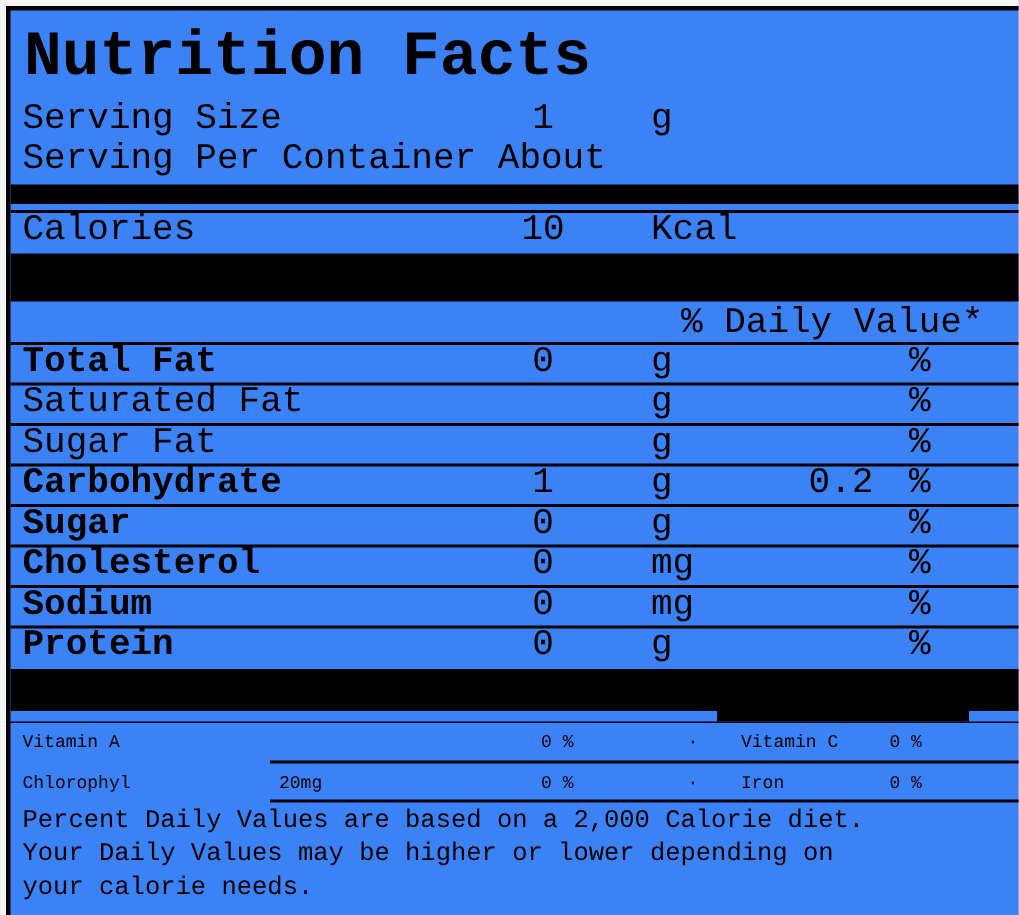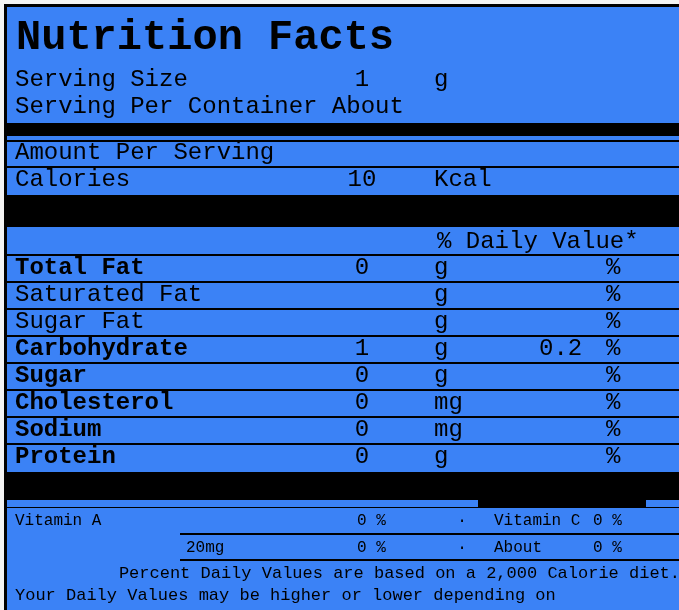--- a/index.html
+++ b/index.html
@@ -27,37 +27,37 @@
   .row .c-unit   { position:absolute; left:427px; }
   .row .c-dv     { position:absolute; left:532px; width:40px; }
   .row .c-pct    { position:absolute; left:599px; }
   .r-serving1 { height:26px; line-height:26px; }
   .r-serving2 { height:27px; line-height:27px;text-align:center; }
   .bar1 { height:13px; background:#000; margin-top:3px; margin-bottom:4px; }
   .r-amount   { height:24px; line-height:22px; border-top:2px solid #000; }
   .r-calories { height:25px; line-height:23px; border-top:2px solid #000; }
   .bar2 { height:32px; background:#000; margin-top:2px; }
   .r-dvheader { height:27px; line-height:29px; }
-  .r-dvheader .c-dvlabel { position:absolute; left:430px; }
+  .r-dvheader .c-dvlabel { position:absolute; left:447px; }
   .r-nutrient { height:25px; line-height:23px; border-top:2px solid #000; }
   .r-nutrient.bold .c-name { font-weight:bold;text-align:center; }
   .bar3 { position:relative; height:28px; background:#000; margin-top:2px; margin-bottom:7px; }
   .bar3-ext { position:absolute; left:471px; top:28px; width:168px; height:7px; background:#000; }
-  .r-vit { position:relative; font-size:16px; white-space:nowrap; }
+  .r-vit { position:relative; font-size:12px; white-space:nowrap; }
   .r-vit1 { height:27px; line-height:26px; border-top:1px solid #000; }
   .r-vit2 { height:26px; line-height:26px; }
   .r-vit .c-name   { position:absolute; left:8px; }
   .r-vit .c-detail { position:absolute; left:179px; }
   .r-vit .c-val    { position:absolute; left:337px; width:55px; text-align:center; }
   .r-vit .c-sep    { position:absolute; left:449px; width:12px; text-align:center; }
   .r-vit .c-name2  { position:absolute; left:487px; }
   .r-vit .c-val2   { position:absolute; left:586px; }
   .vit-underline { position:absolute; left:173px; right:0; bottom:0; border-bottom:2px solid #000; }
   .footnote { font-size:17px; padding-left:8px; white-space:nowrap; }
-  .fn1 { height:23px; line-height:25px;text-align:right; }
+  .fn1 { height:23px; line-height:25px; }
   .fn2 { height:23px; line-height:24px; }
   .fn3 { height:25px; line-height:24px; }
 </style>
 </head>
 <body>
 
 <div class="label">
 
   <div class="title">Nutrition Facts</div>
 
@@ -66,23 +66,20 @@
     <span class="c-amt">1</span>
     <span class="c-unit">g</span>
   </div>
 
   <div class="row r-serving2">
     <span class="c-name">Serving Per Container About</span>
   </div>
 
   <div class="bar1"></div>
 
-  <div class="row r-amount">
-    <span class="c-name">Amount Per Serving</span>
-  </div>
 
   <div class="row r-calories">
     <span class="c-name">Calories</span>
     <span class="c-amt">10</span>
     <span class="c-unit">Kcal</span>
   </div>
 
   <div class="bar2"></div>
 
   <div class="row r-dvheader">
@@ -161,24 +158,25 @@
     <span class="c-name">Vitamin A</span>
     <span class="c-detail"></span>
     <span class="c-val">0 %</span>
     <span class="c-sep">·</span>
     <span class="c-name2">Vitamin C</span>
     <span class="c-val2">0 %</span>
     <div class="vit-underline"></div>
   </div>
 
   <div class="r-vit r-vit2">
+    <span class="c-name">Chlorophyl</span>
     <span class="c-detail">20mg</span>
     <span class="c-val">0 %</span>
     <span class="c-sep">·</span>
-    <span class="c-name2">About</span>
+    <span class="c-name2">Iron</span>
     <span class="c-val2">0 %</span>
     <div class="vit-underline"></div>
   </div>
 
   <div class="footnote fn1">Percent Daily Values are based on a 2,000 Calorie diet.</div>
   <div class="footnote fn2">Your Daily Values may be higher or lower depending on</div>
   <div class="footnote fn3">your calorie needs.</div>
 
 </div>
 

